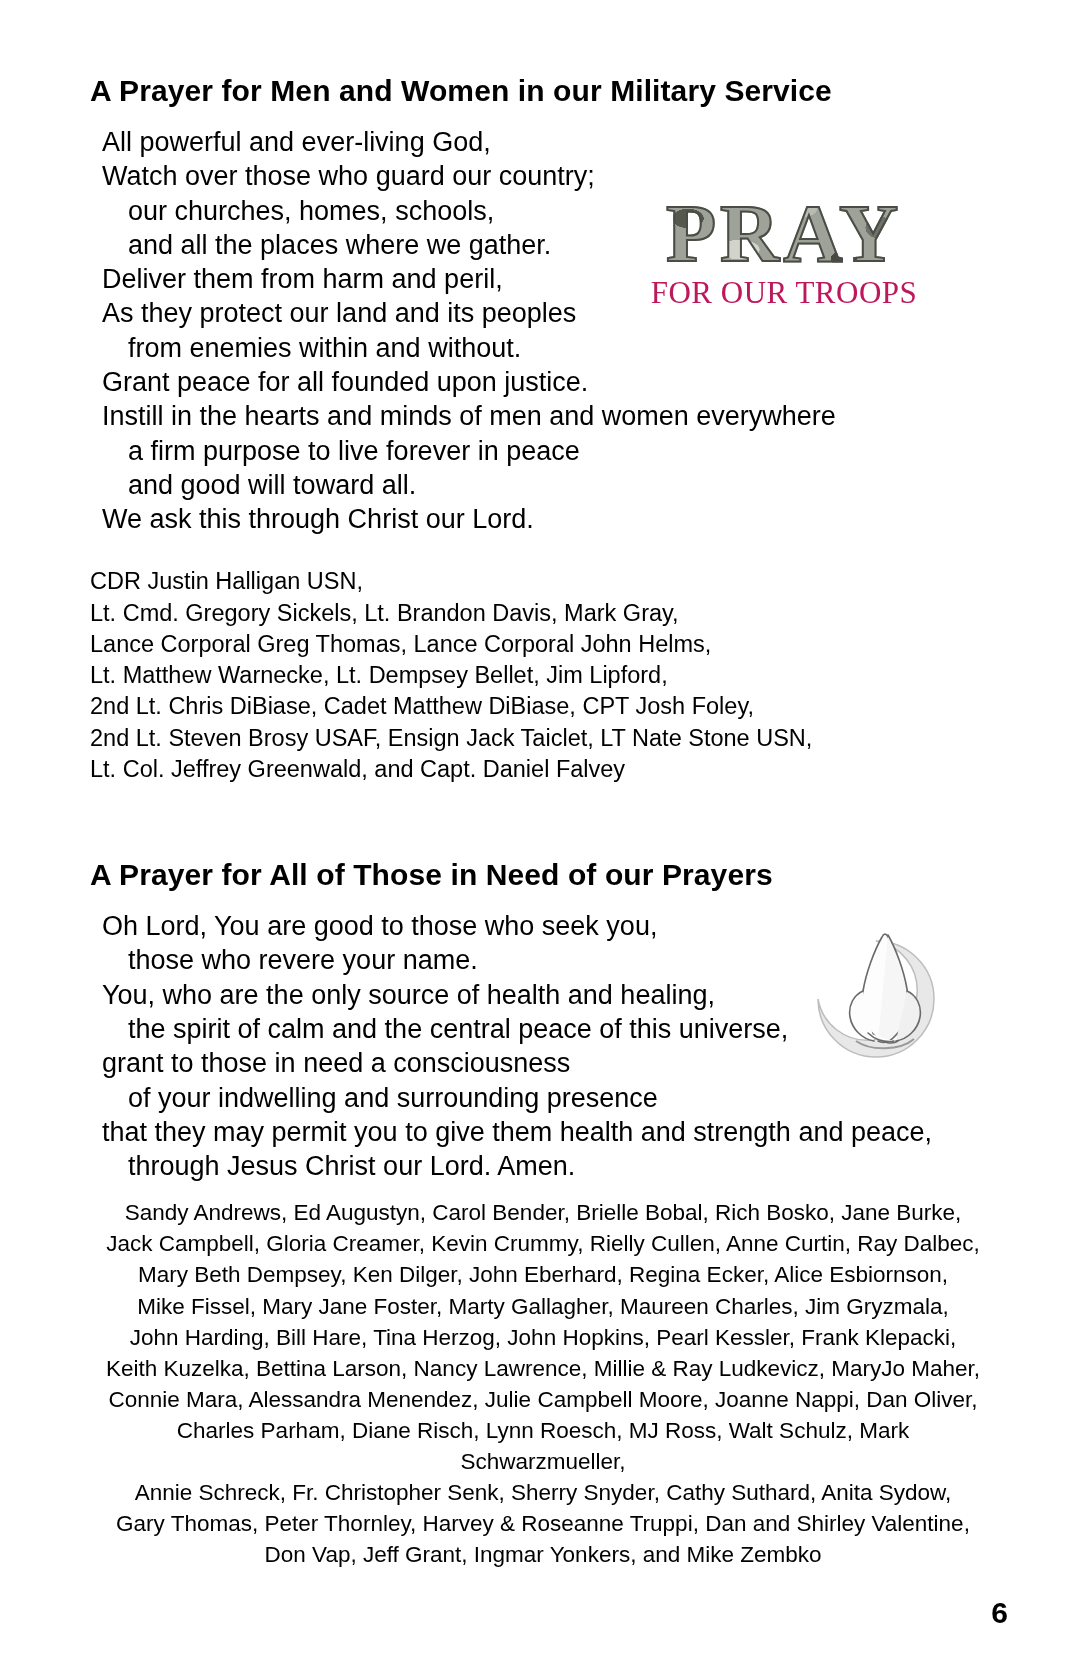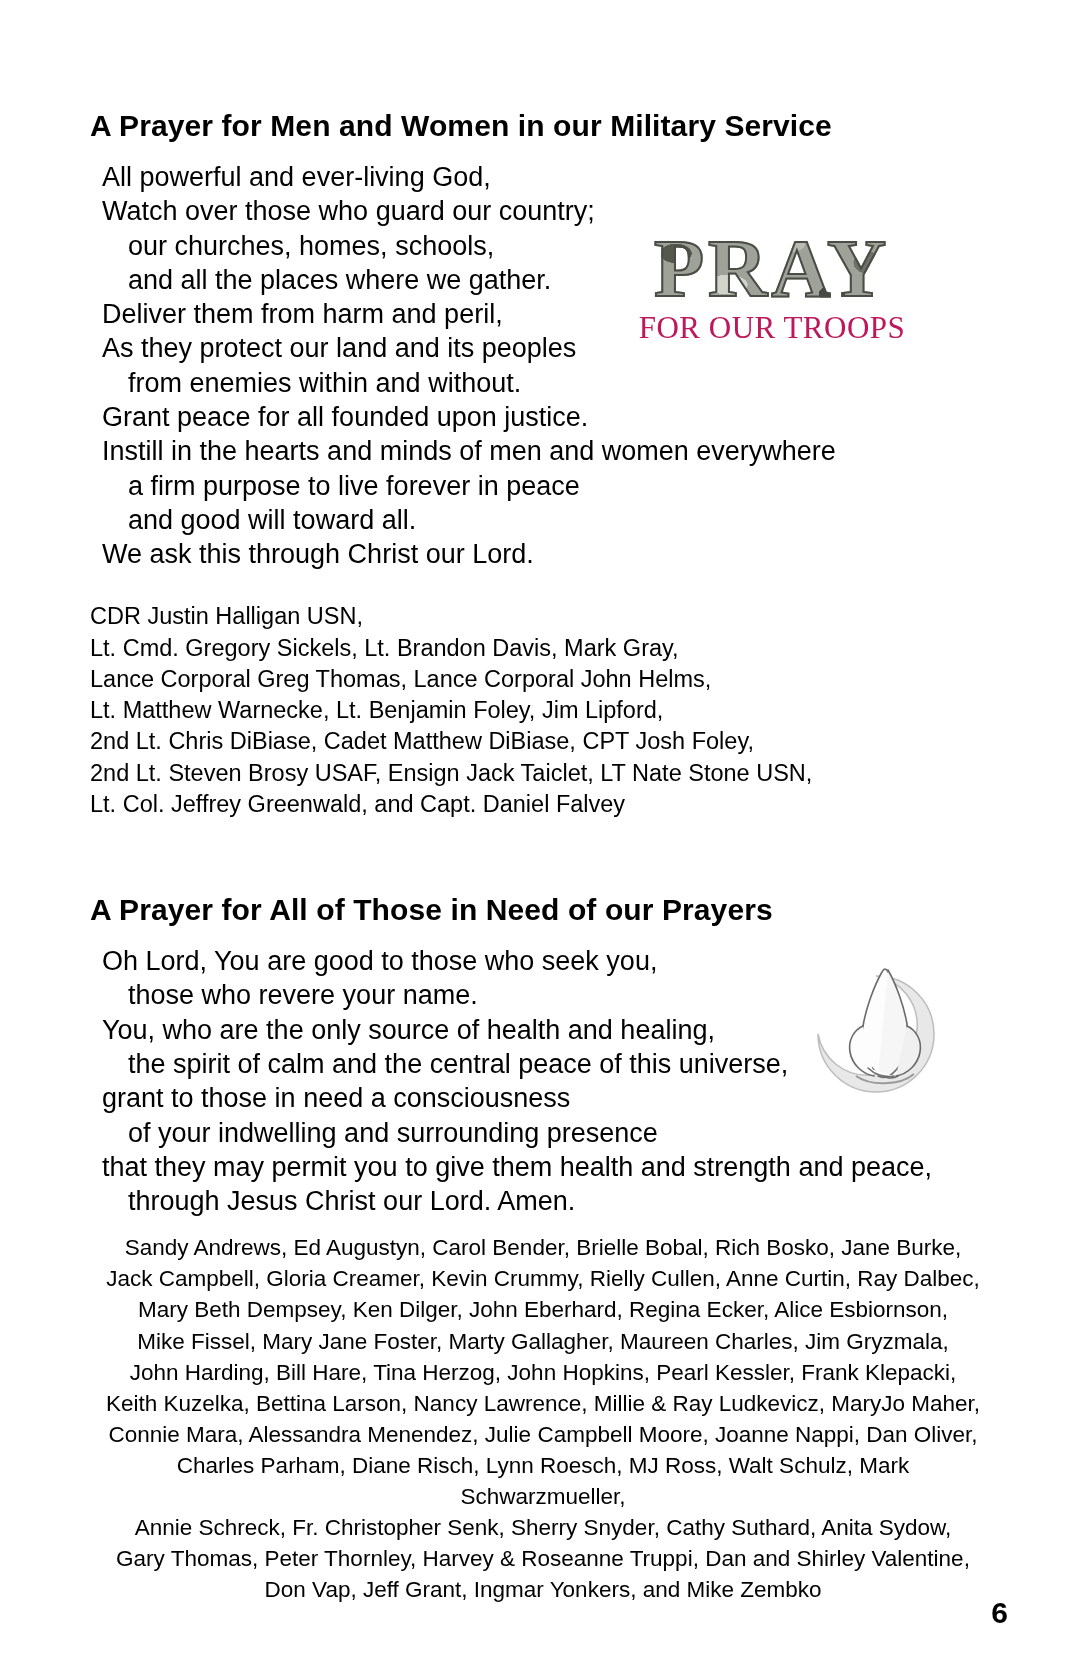--- a/index.html
+++ b/index.html
@@ -13,21 +13,21 @@
     font-family: "Liberation Sans", sans-serif;
     color: #000000;
     position: relative;
     overflow: hidden;
   }
   .page {
     position: relative;
     width: 1086px;
     height: 1678px;
     box-sizing: border-box;
-    padding: 108px 90px 40px 90px;
+    padding: 73px 90px 40px 90px;
   }
 
   
   .section-title {
     font-size: 30px;
     font-weight: bold;
     letter-spacing: 0.1px;
     margin: 0 0 16px 0;
     line-height: 1.2;
   }
@@ -62,21 +62,21 @@
   
   #military-section { position: relative; }
   #military-names { margin-top: 30px; }
   #needs-section { margin-top: 72px; position: relative; }
   #needs-names { margin-top: 14px; }
 
   
   .pray-graphic {
     position: absolute;
     top: 122px;
-    right: 74px;
+    right: 62px;
     width: 300px;
     text-align: center;
     user-select: none;
   }
   .pray-word {
     font-family: "Liberation Serif", serif;
     font-size: 82px;
     font-weight: bold;
     letter-spacing: 4px;
     line-height: 0.95;
@@ -132,21 +132,21 @@
       <div class="pray-word">PRAY</div>
       <div class="pray-sub">FOR OUR TROOPS</div>
     </div>
 
     <p class="prayer-body" id="military-lines"><span class="line">All powerful and ever-living God,</span><span class="line">Watch over those who guard our country;</span><span class="line indent1">our churches, homes, schools,</span><span class="line indent1">and all the places where we gather.</span><span class="line">Deliver them from harm and peril,</span><span class="line">As they protect our land and its peoples</span><span class="line indent1">from enemies within and without.</span><span class="line">Grant peace for all founded upon justice.</span><span class="line">Instill in the hearts and minds of men and women everywhere</span><span class="line indent1">a firm purpose to live forever in peace</span><span class="line indent1">and good will toward all.</span><span class="line">We ask this through Christ our Lord.</span></p>
 
     <p class="names" id="military-names">
         <span class="nline">CDR Justin Halligan USN,</span>
         <span class="nline">Lt. Cmd. Gregory Sickels, Lt. Brandon Davis, Mark Gray,</span>
         <span class="nline">Lance Corporal Greg Thomas, Lance Corporal John Helms,</span>
-        <span class="nline">Lt. Matthew Warnecke, Lt. Benjamin Foley, Jim Lipford,</span>
+        <span class="nline">Lt. Matthew Warnecke, Lt. Dempsey Bellet, Jim Lipford,</span>
         <span class="nline">2nd Lt. Chris DiBiase, Cadet Matthew DiBiase, CPT Josh Foley,</span>
         <span class="nline">2nd Lt. Steven Brosy USAF, Ensign Jack Taiclet, LT Nate Stone USN,</span>
         <span class="nline">Lt. Col. Jeffrey Greenwald, and Capt. Daniel Falvey</span>
       </p>
 
   </section>
 
   <section id="needs-section">
 
     <h2 class="section-title">A Prayer for All of Those in Need of our Prayers</h2>

